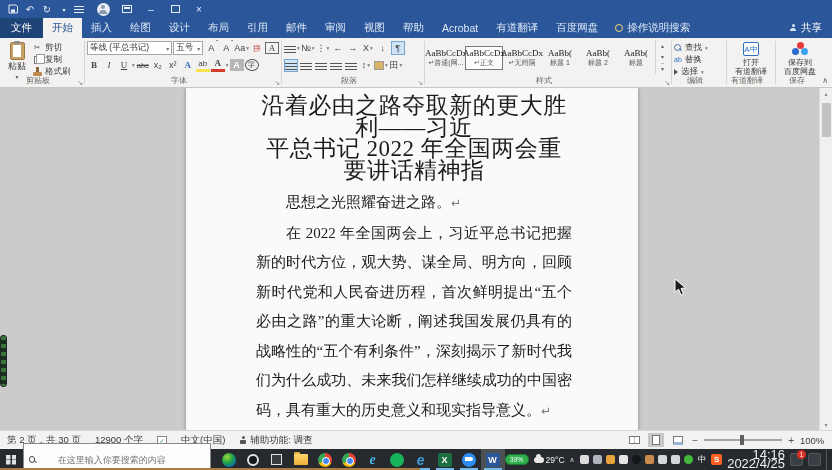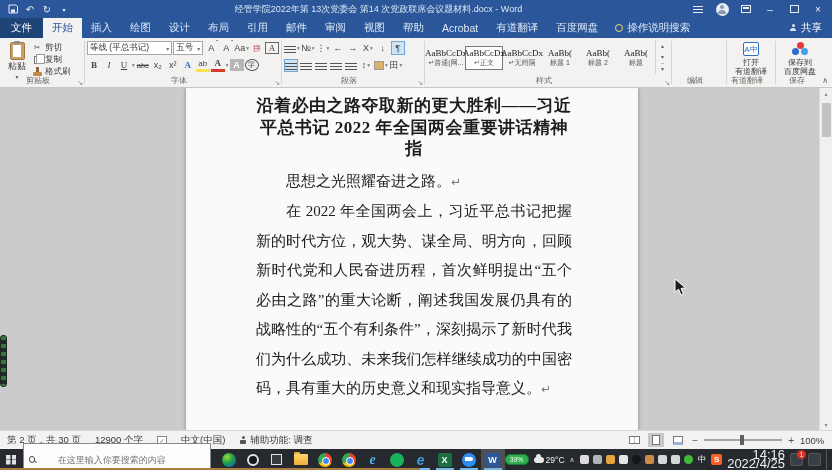--- a/index.html
+++ b/index.html
@@ -112,21 +112,21 @@
   .bd-ico i:nth-child(1){left:4.5px;top:0;background:#e3393b;}
   .bd-ico i:nth-child(2){left:0;top:6px;background:#2f6ad0;}
   .bd-ico i:nth-child(3){left:9px;top:6px;background:#3fa4f0;}
   #ribbon-collapse{position:absolute;right:4px;bottom:2px;font-size:8px;color:#666;}
 
   
   #docarea{position:absolute;left:0;top:88px;width:832px;height:342px;background:#cbcbcb;overflow:hidden;}
   #page{position:absolute;left:186px;top:0;width:452px;height:342px;background:#fbfafa;
         box-shadow:0 0 4px rgba(0,0,0,.35);padding:7px 66px 0 70px;
         font-family:"Liberation Serif","DejaVu Serif",serif;color:#1c1c1c;}
-  #doc-title{font-size:17px;font-weight:bold;text-align:center;line-height:21.5px;letter-spacing:.5px;}
+  #doc-title{font-size:23px;font-weight:normal;text-align:center;line-height:21.5px;letter-spacing:.5px;}
   #doc-body{margin-top:7px;font-size:15px;line-height:29.5px;text-align:justify;}
   #doc-body p{margin:0;text-indent:2em;}
   .pilcrow{color:#777;font-size:.8em;font-family:"DejaVu Sans",sans-serif;}
 
   #vscroll{position:absolute;right:0;top:0;width:13px;height:342px;background:#f1f0ef;border-left:1px solid #dedcda;
            display:flex;flex-direction:column;align-items:center;font-size:6px;color:#888;}
   #vthumb{width:9px;height:34px;background:#c4c2c0;border-radius:1px;margin-top:4px;}
   #vscroll .sarr{height:11px;display:flex;align-items:center;}
   #vscroll .sarr.bottom{margin-top:auto;}
 
@@ -219,21 +219,20 @@
       <span>
         <svg width="10" height="10" viewBox="0 0 10 10">
             <path d="M1 1h7l1.5 1.5V9H1z" fill="none" stroke="#e8edf5" stroke-width="1"></path>
             <rect x="3" y="5.5" width="4" height="3" fill="#e8edf5"></rect>
           </svg>
       </span>
       <span>↶</span>
       <span>↻</span>
       <span style="font-size:6px;">▾</span>
     </div>
-    <div class="wtitle">经管学院2022年第 13次党委会 第14 次党政联席会议题材料.docx - Word</div>
     <div class="wctrl">
       <span class="wbtn">
           <span class="presico"></span>
         </span>
       <span class="wbtn">
           <span class="avatar"></span>
         </span>
       <span class="wbtn">
           <span class="ribdispico"></span>
         </span>
@@ -444,20 +443,36 @@
           <span>▾</span>
           <span style="border-top:1px solid #bbb;padding-top:1px;">▾</span>
         </div>
       </div>
       <div class="glabel">样式</div>
       <span class="launcher">↘</span>
     </div>
     <div class="rsep"></div>
 
     <div class="rgroup" style="width:54px">
+      <div class="edit-col">
+        <div class="edit-item">
+            <span class="mag-ico"></span>
+            <span>查找</span>
+            <span class="dd" style="font-size:5.5px;color:#777">▾</span>
+          </div>
+        <div class="edit-item">
+            <span class="rep-ico">ab</span>
+            <span>替换</span>
+          </div>
+        <div class="edit-item">
+            <span class="sel-ico"></span>
+            <span>选择</span>
+            <span class="dd" style="font-size:5.5px;color:#777">▾</span>
+          </div>
+      </div>
       <div class="glabel">编辑</div>
     </div>
     <div class="rsep"></div>
 
     <div class="rgroup" style="width:48px">
       <div class="bigbtn">
         <span class="yd-ico">A中</span>
         <span>打开</span>
         <span>有道翻译</span>
       </div>

